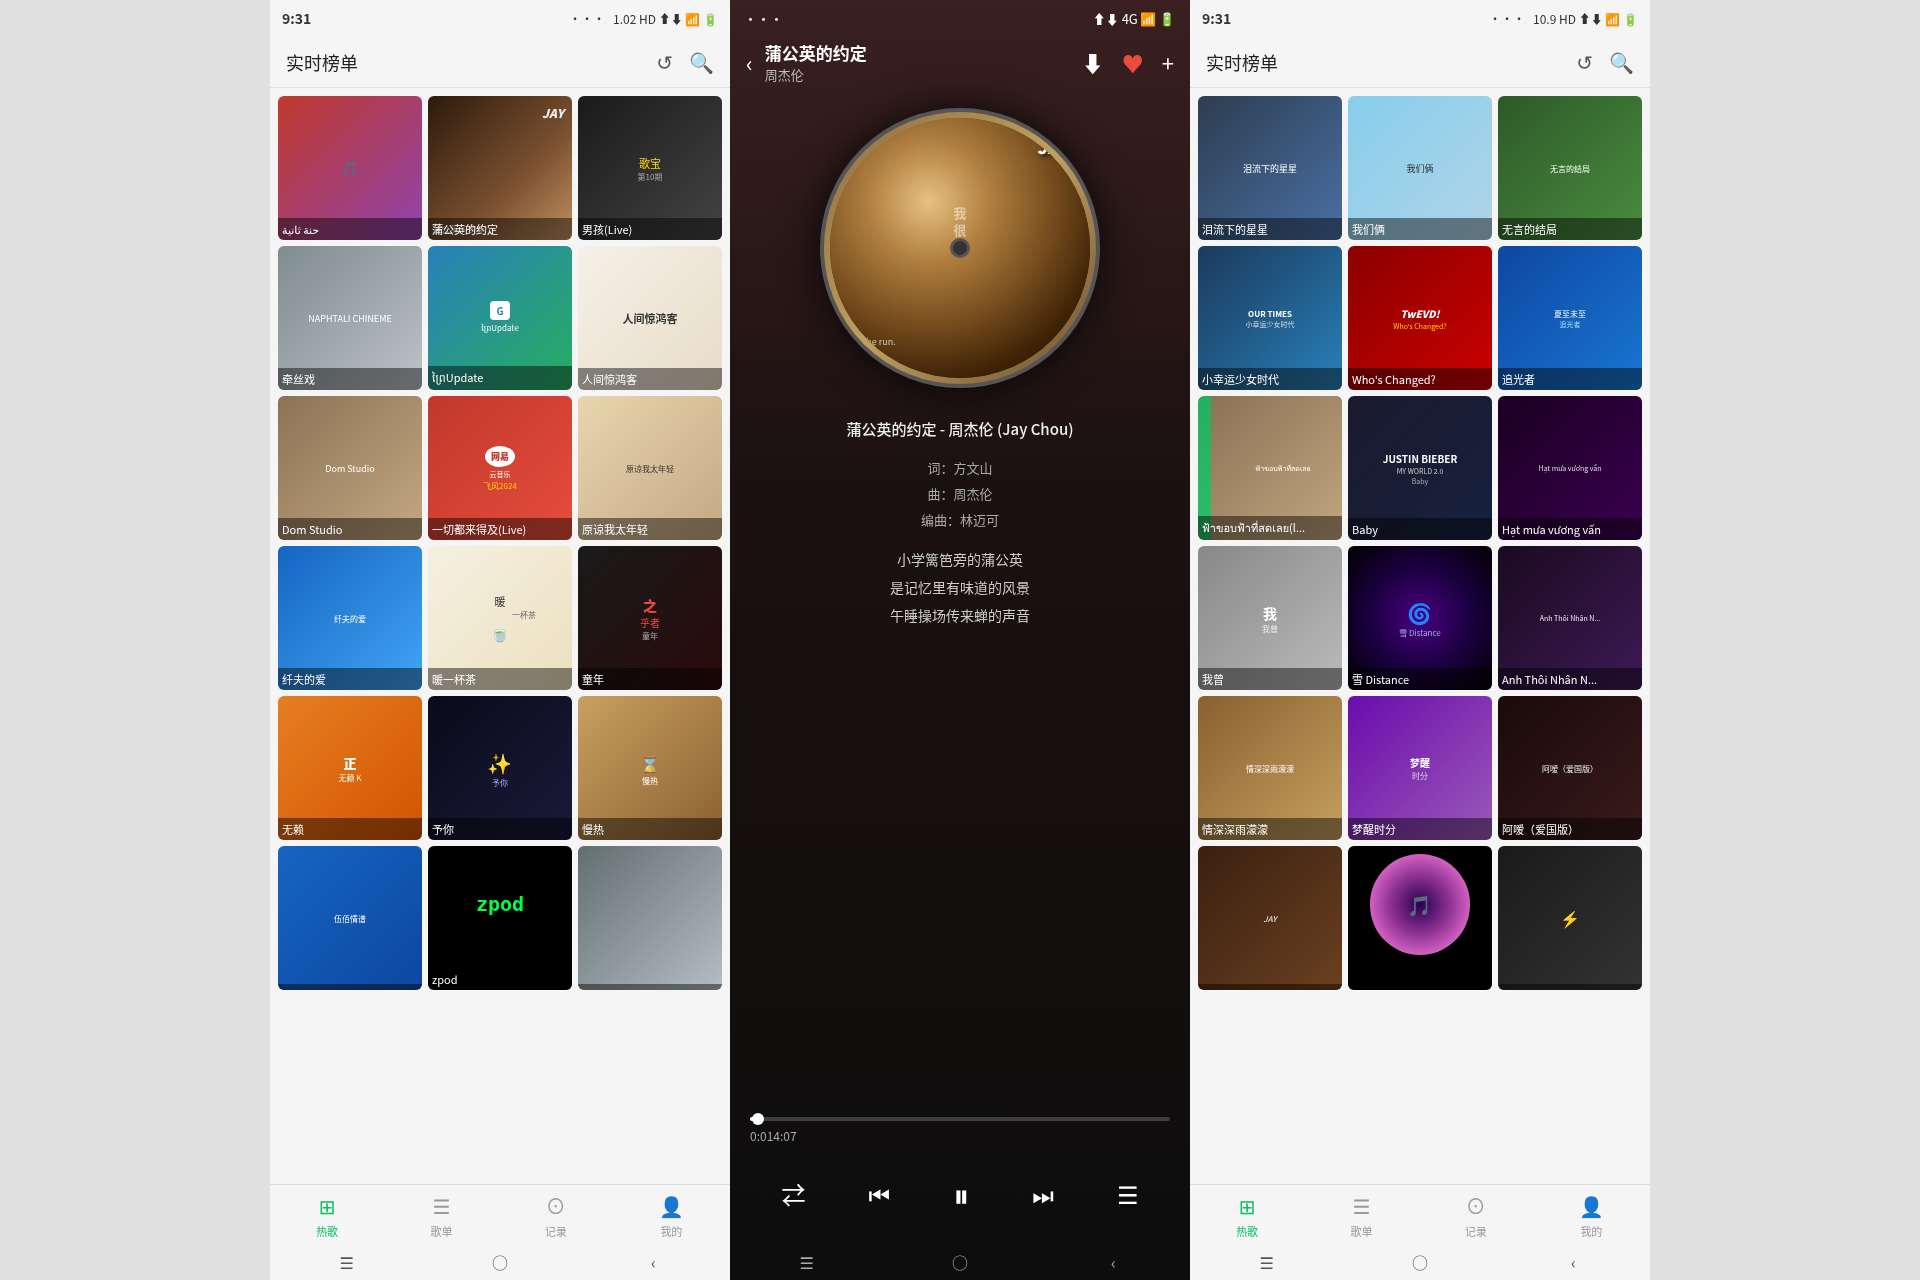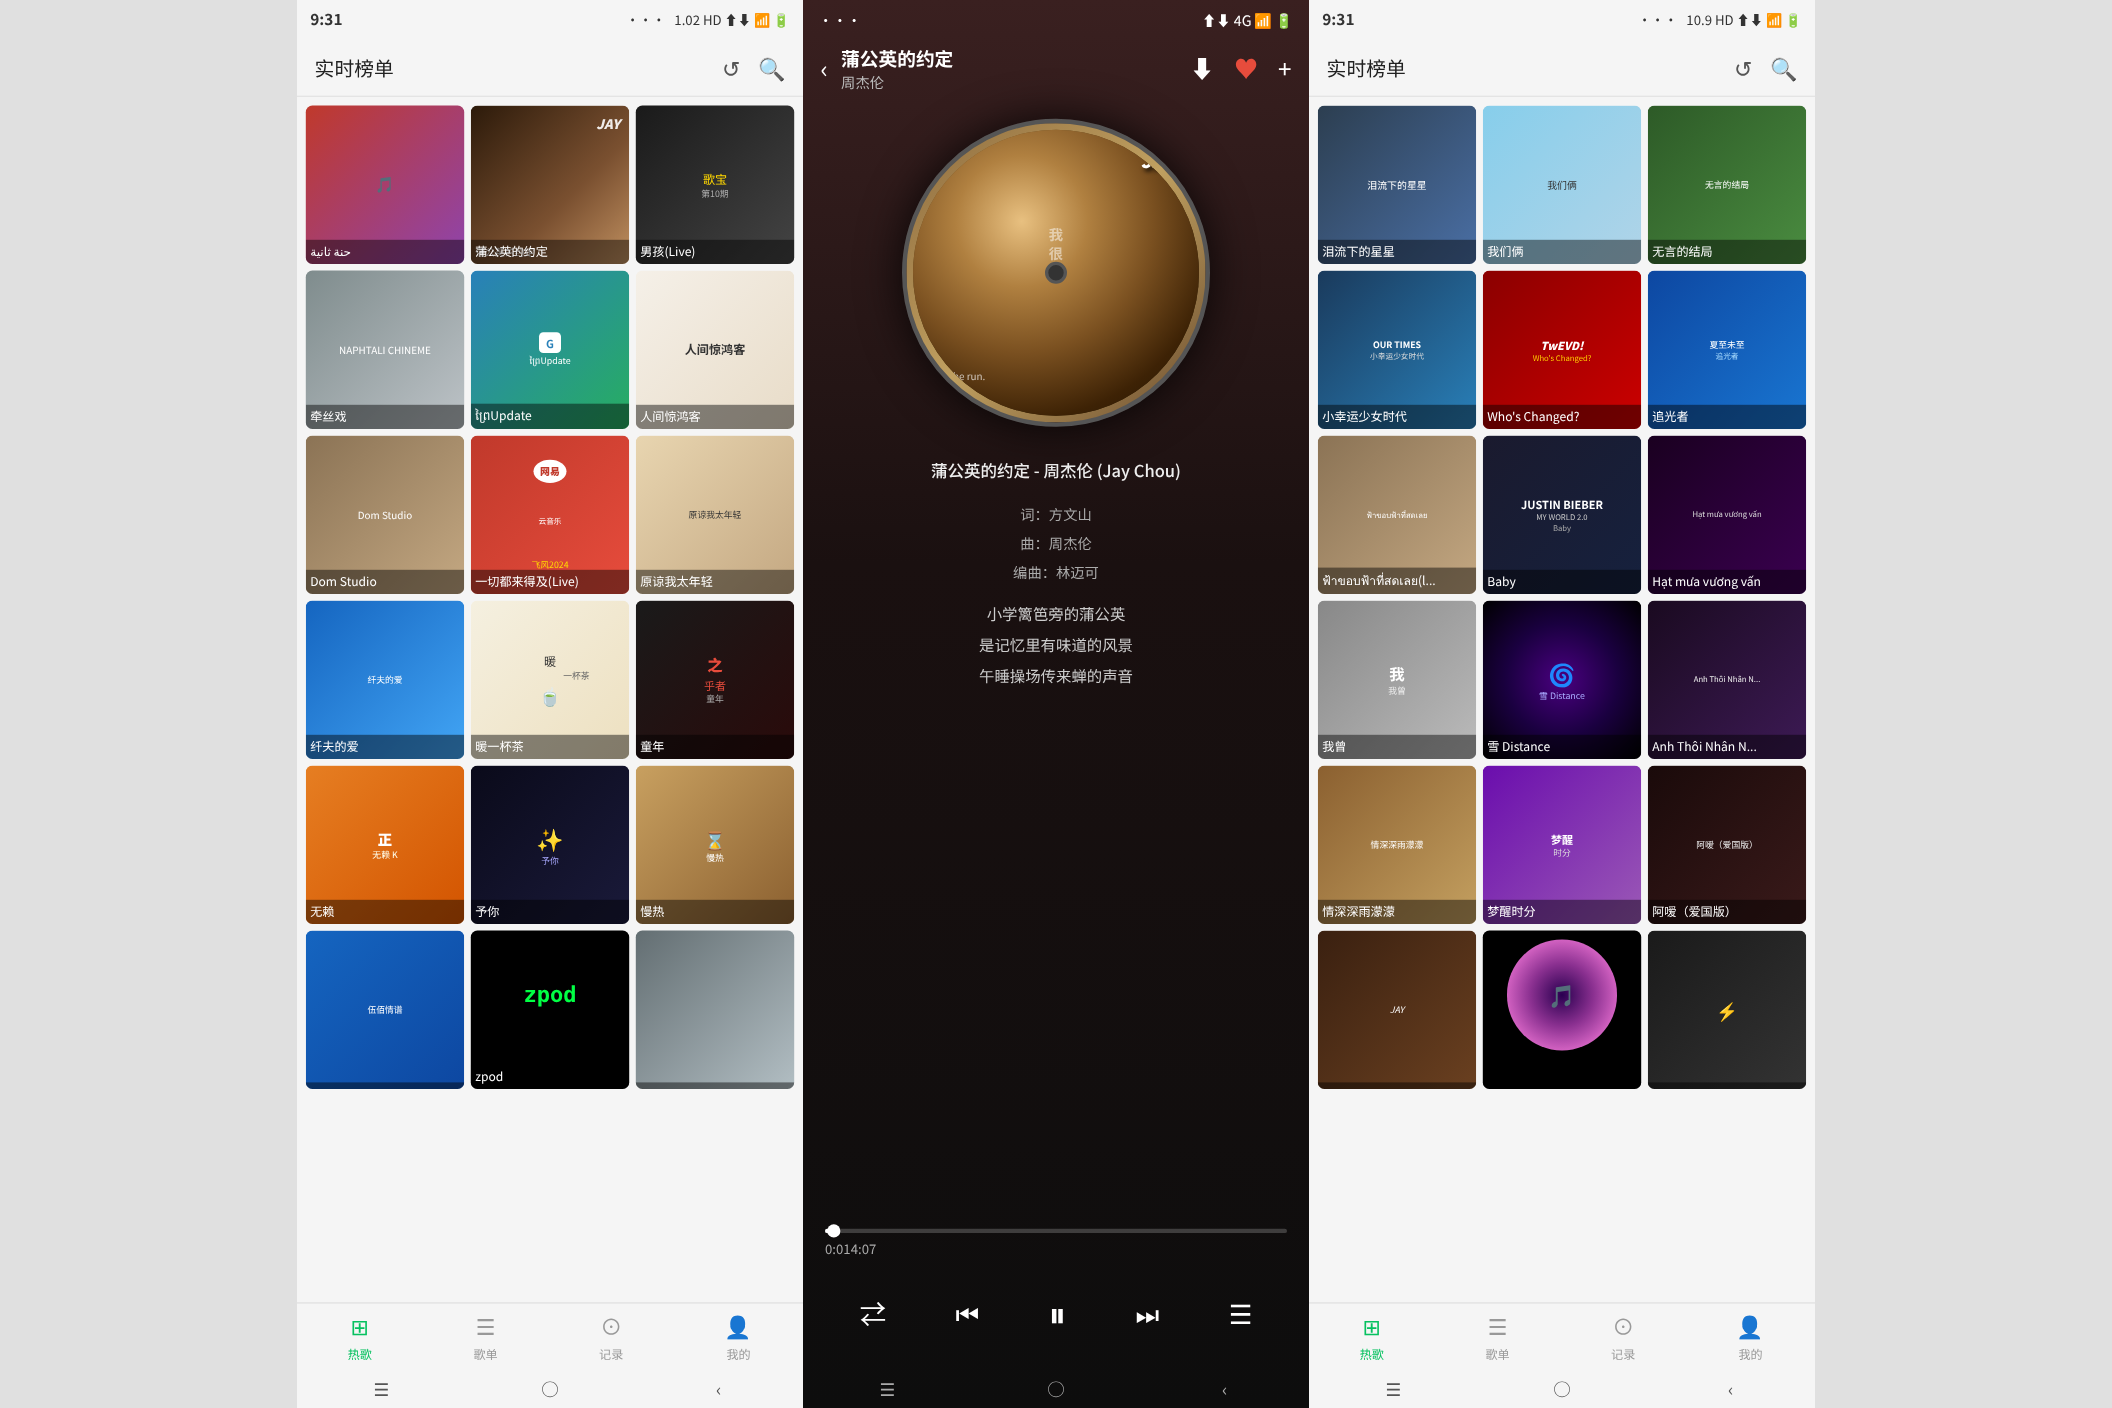--- a/index.html
+++ b/index.html
@@ -448,21 +448,21 @@
         <div class="label">人间惊鸿客</div>
       </div>
 
       <div class="grid-item c7">
         <div class="cover-text" style="background:linear-gradient(135deg,#8b7355,#c4a882);">
           <span style="font-size:9px;color:#fff;">Dom Studio</span>
         </div>
         <div class="label">Dom Studio</div>
       </div>
       <div class="grid-item netease-cover">
-        <div class="cover-text" style="background:linear-gradient(135deg,#c0392b,#e74c3c);gap:28px;">
+        <div class="cover-text" style="background:linear-gradient(135deg,#c0392b,#e74c3c);">
           <div style="border-radius:50%;background:#fff;padding:4px 6px;color:#c0392b;font-size:9px;font-weight:900;">网易</div>
           <div style="font-size:7px;color:#fff;margin-top:2px;">云音乐</div>
           <div style="font-size:8px;color:#ffd700;margin-top:1px;">飞风2024</div>
         </div>
         <div class="label">一切都来得及(Live)</div>
       </div>
       <div class="grid-item c9">
         <div class="cover-text" style="background:linear-gradient(135deg,#e8d5b0,#c4a882);">
           <span style="font-size:8px;color:#333;">原谅我太年轻</span>
         </div>
@@ -681,21 +681,21 @@
       </div>
       <div class="grid-item c9">
         <div class="cover-text" style="background:linear-gradient(135deg,#0d47a1,#1976d2);">
           <div style="font-size:8px;color:#fff;">夏至未至</div>
           <div style="font-size:7px;color:#adf;">追光者</div>
         </div>
         <div class="label">追光者</div>
       </div>
 
       <div class="grid-item c5">
-        <div class="cover-text" style="background:linear-gradient(135deg,#8b7355,#c4a882);">
+        <div class="cover-text" style="background:linear-gradient(135deg,#8b7355,#c4a882);margin-left:13px;">
           <div style="font-size:7px;color:#fff;text-align:center;">ฟ้าขอบฟ้าที่สดเลย</div>
         </div>
         <div class="label">ฟ้าขอบฟ้าที่สดเลย(l...</div>
       </div>
       <div class="grid-item c11">
         <div class="cover-text" style="background:linear-gradient(135deg,#1a1a2e,#16213e);">
           <div style="font-size:10px;color:#fff;font-weight:700;">JUSTIN BIEBER</div>
           <div style="font-size:7px;color:#ccc;">MY WORLD 2.0</div>
           <div style="font-size:7px;color:#aaa;">Baby</div>
         </div>

